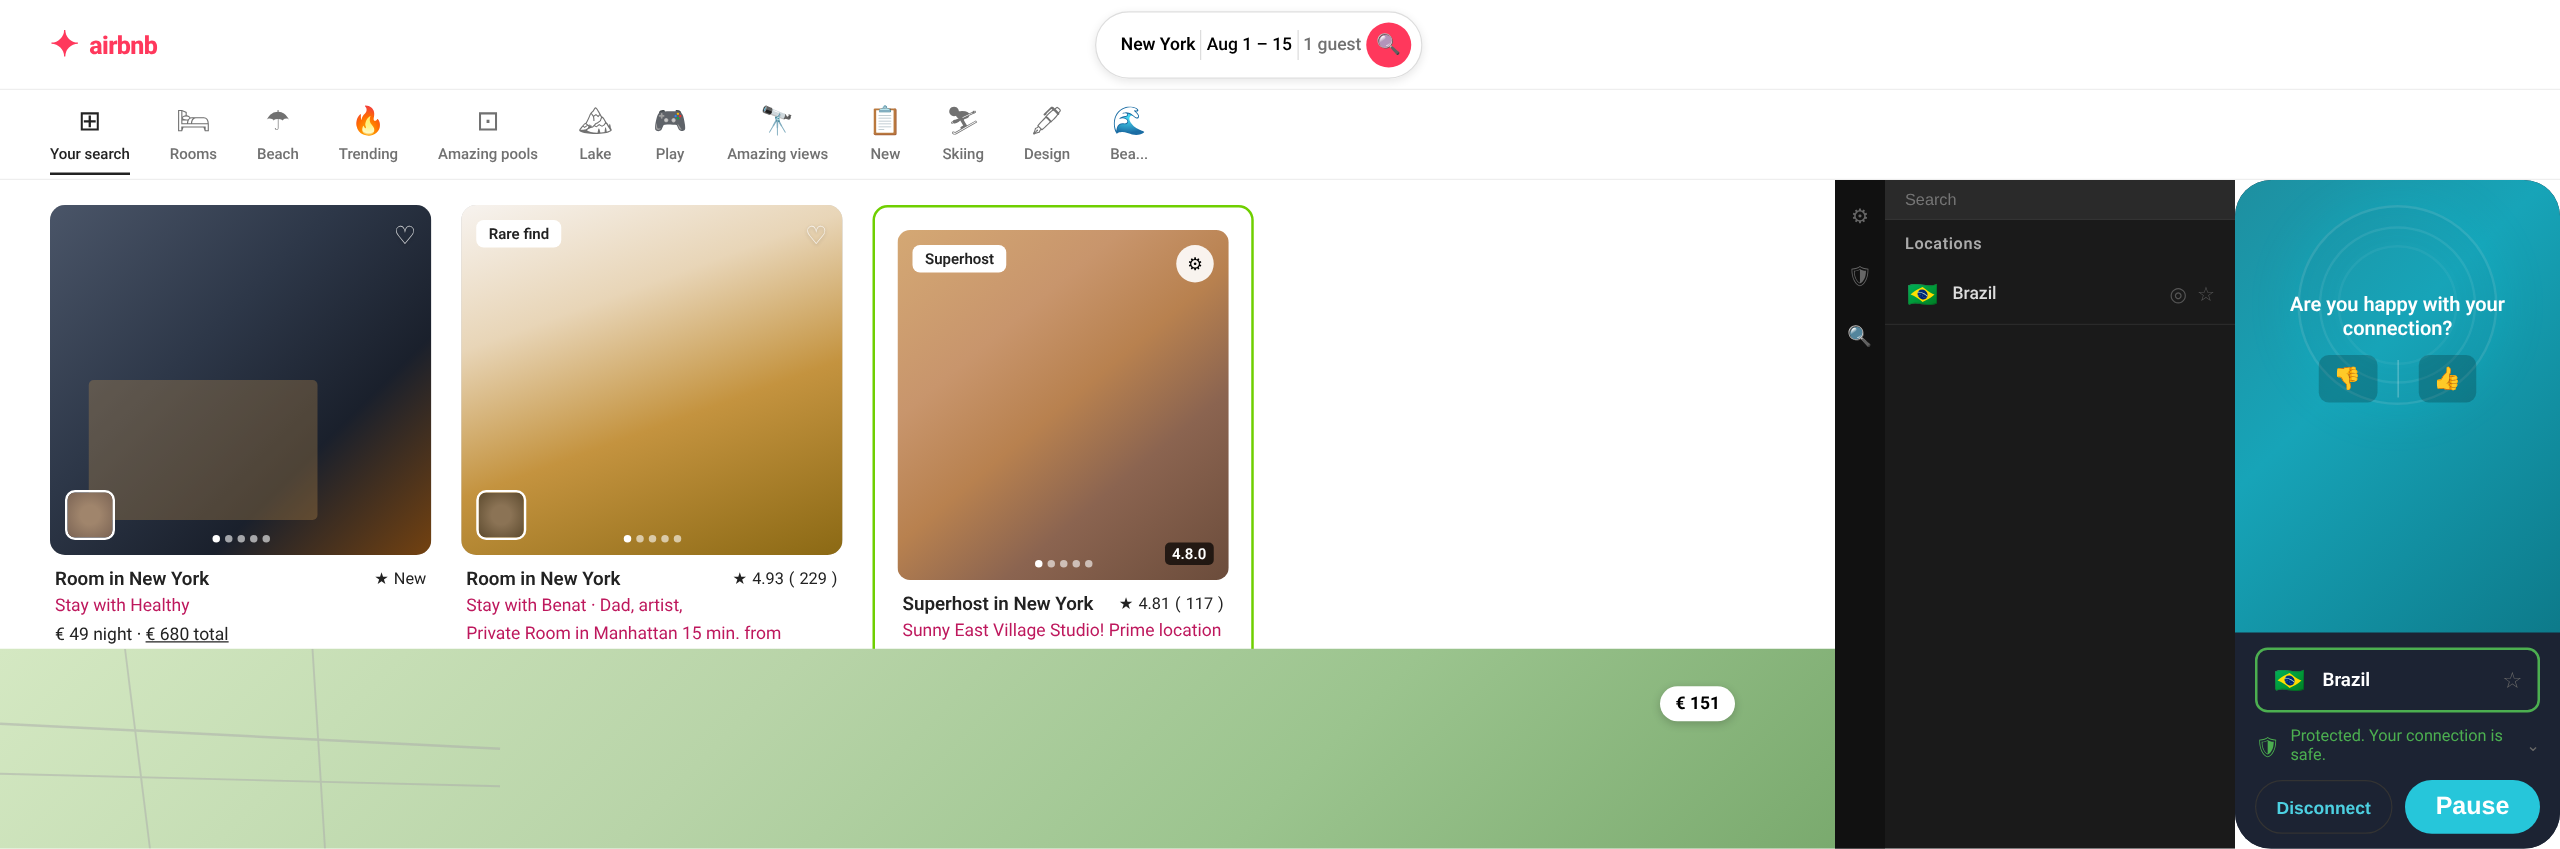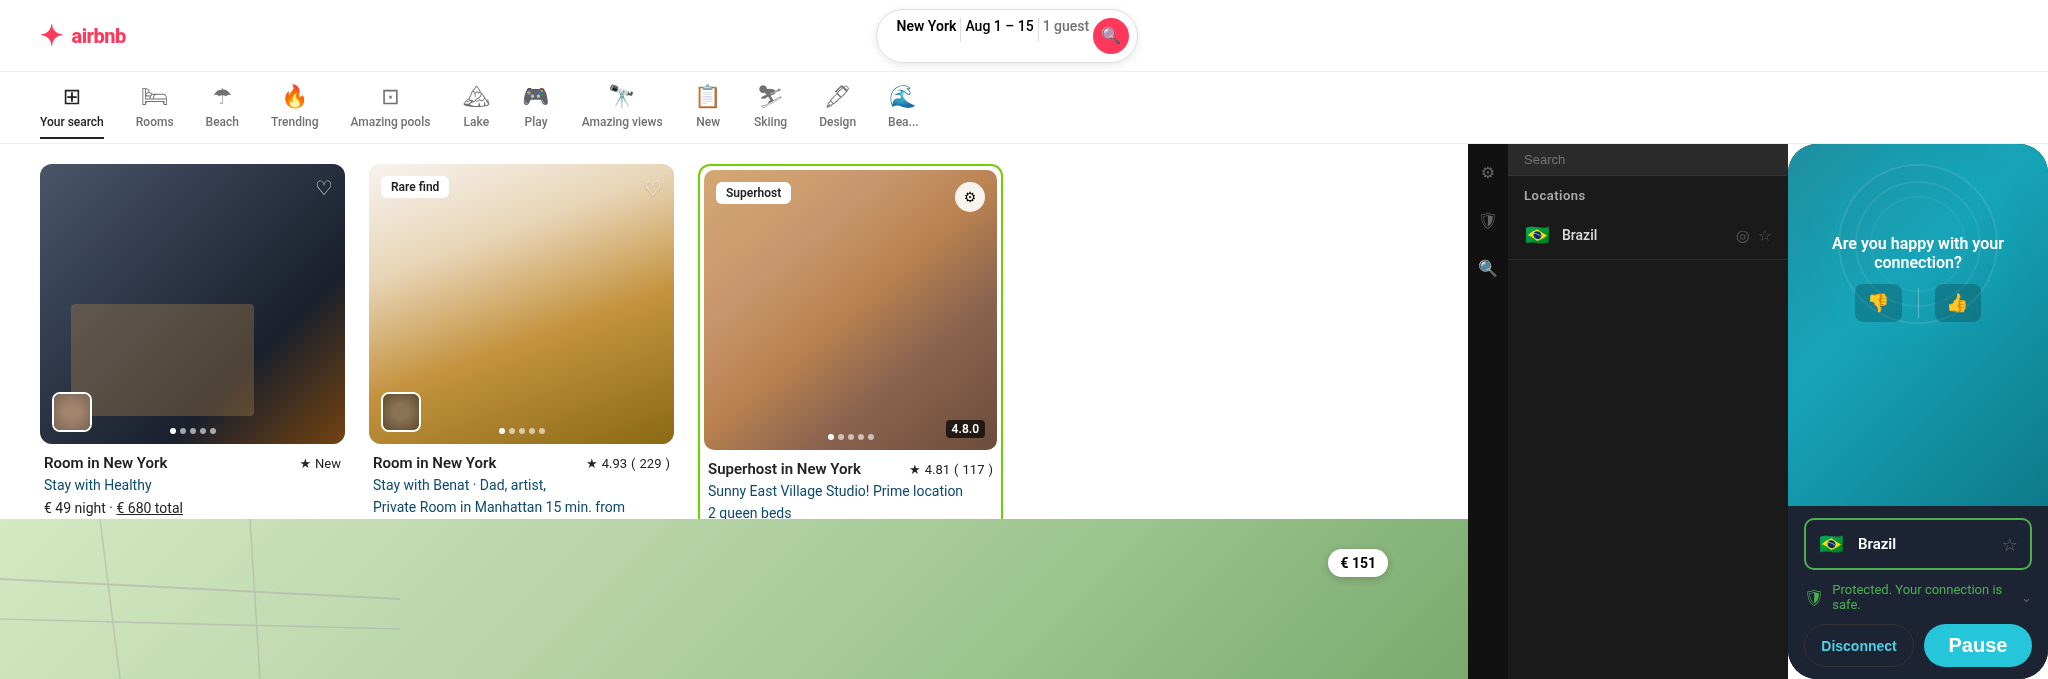--- a/index.html
+++ b/index.html
@@ -19,20 +19,21 @@
       display: flex;
       align-items: center;
       gap: 8px;
       color: #FF385C;
       font-size: 22px;
       font-weight: 700;
     }
 
     .search-bar {
       display: flex;
+      align-items: center;
       border: 1px solid #ddd;
       border-radius: 40px;
       padding: 8px 8px 8px 20px;
       box-shadow: 0 2px 8px rgba(0,0,0,0.1);
       gap: 4px;
       font-size: 14px;
       font-weight: 500;
       cursor: pointer;
     }
     .search-bar .divider { width: 1px; height: 24px; background: #ddd; }
@@ -96,21 +97,21 @@
     }
 
     .listing-card {
       width: 305px;
       flex-shrink: 0;
       cursor: pointer;
     }
     .listing-card.highlighted {
       border: 2.5px solid #6fcf00;
       border-radius: 12px;
-      padding: 4px;
+      padding: 18px;
     }
 
     .listing-img {
       width: 100%;
       height: 280px;
       border-radius: 12px;
       overflow: hidden;
       position: relative;
       background: #ccc;
     }
@@ -242,21 +243,21 @@
     }
     .listing-rating {
       font-size: 13px;
       color: #222;
       display: flex;
       align-items: center;
       gap: 4px;
     }
     .listing-desc {
       font-size: 14px;
-      color: #0c4a6e;
+      color: #be185d;
       line-height: 1.4;
       margin-bottom: 2px;
     }
     .listing-price {
       font-size: 14px;
       color: #222;
       margin-top: 4px;
     }
     .listing-price .total {
       text-decoration: underline;

